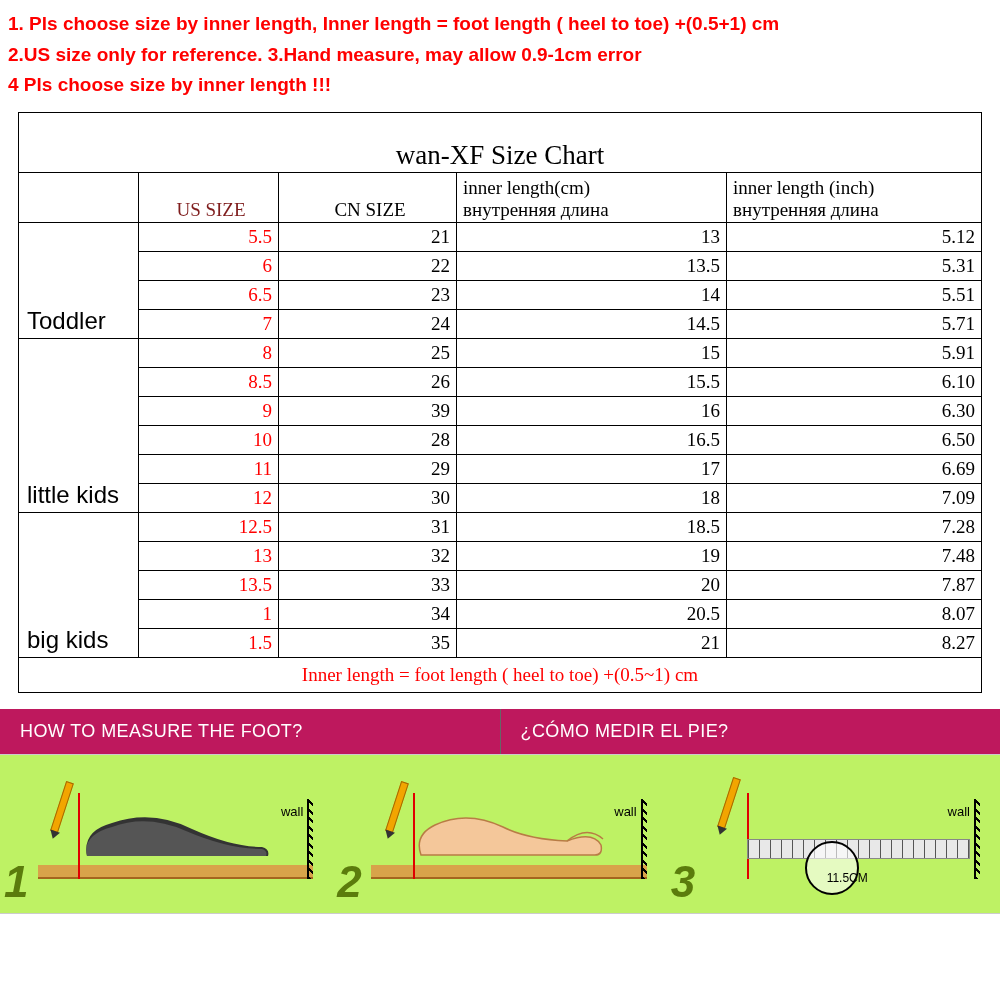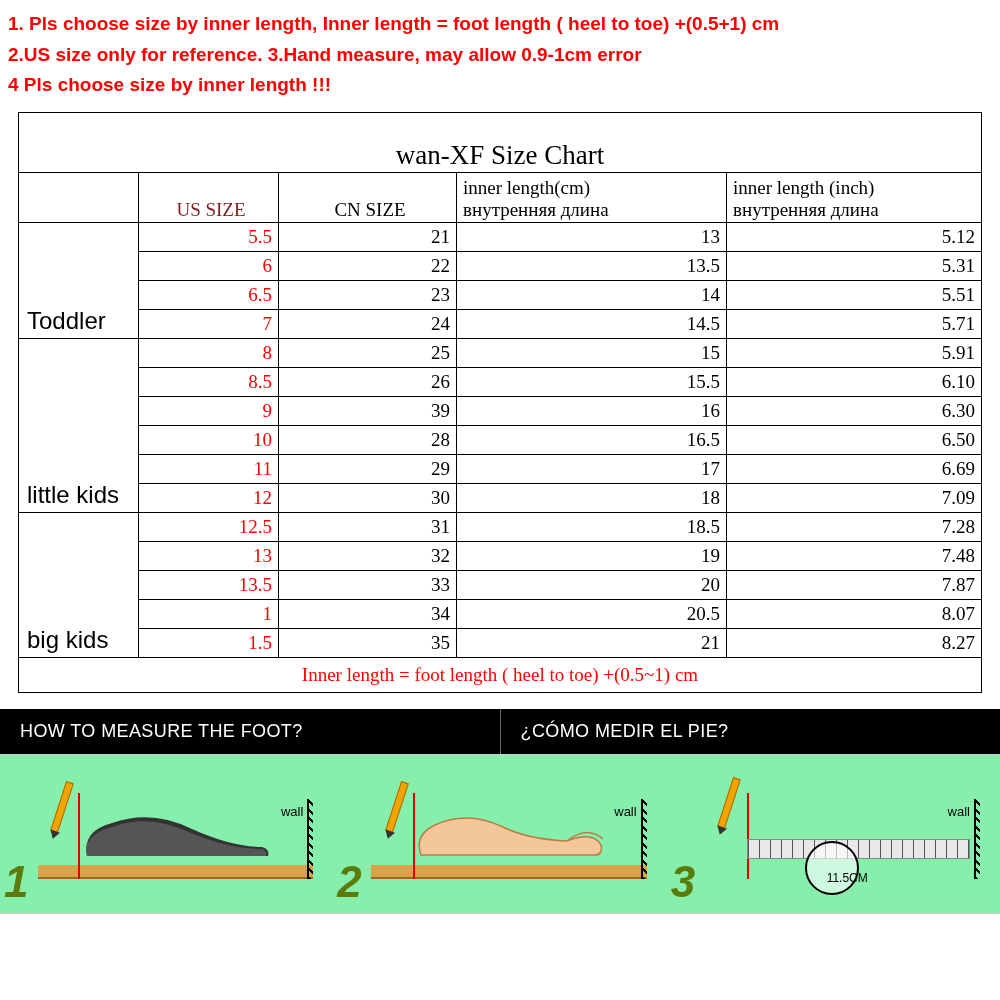--- a/index.html
+++ b/index.html
@@ -62,38 +62,38 @@
     color: #ff0000;
     padding: 6px 0;
     font-size: 19px;
   }
 
   .measure-strip {
     margin-top: 16px;
     width: 1000px;
   }
   .measure-head {
-    background: #000000;
+    background: #be185d;
     color: #fff;
     display: flex;
     font-size: 18px;
     letter-spacing: 0.4px;
     font-weight: 500;
   }
   .measure-head > div {
     padding: 12px 20px;
     flex: 1;
   }
   .measure-head > div + div {
     border-left: 1px solid #666;
   }
 
   .measure-figs {
     display: flex;
-    background: #86efac;
+    background: #bef264;
     height: 160px;
     border-top: 1px solid #ccc;
     border-bottom: 1px solid #ccc;
   }
   .fig {
     flex: 1;
     position: relative;
   }
   .fig-num {
     position: absolute;

